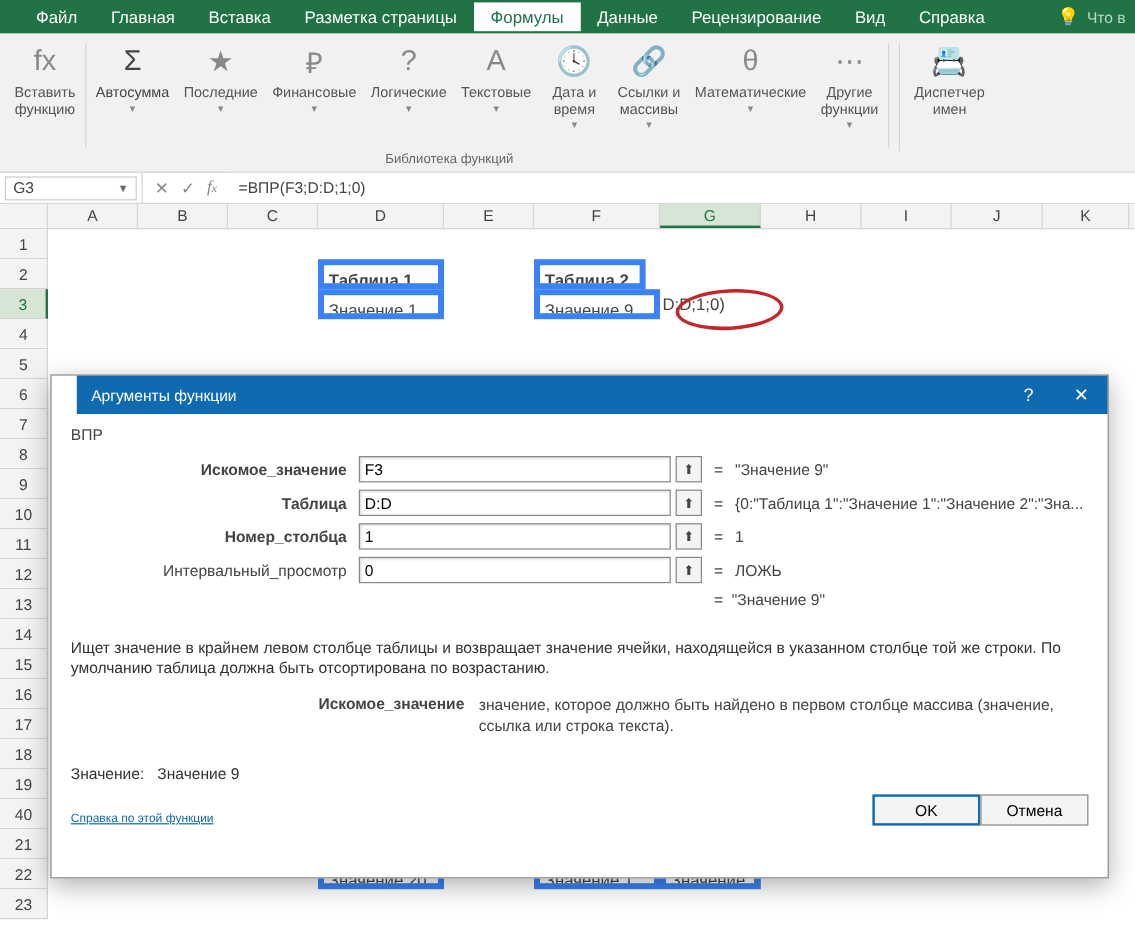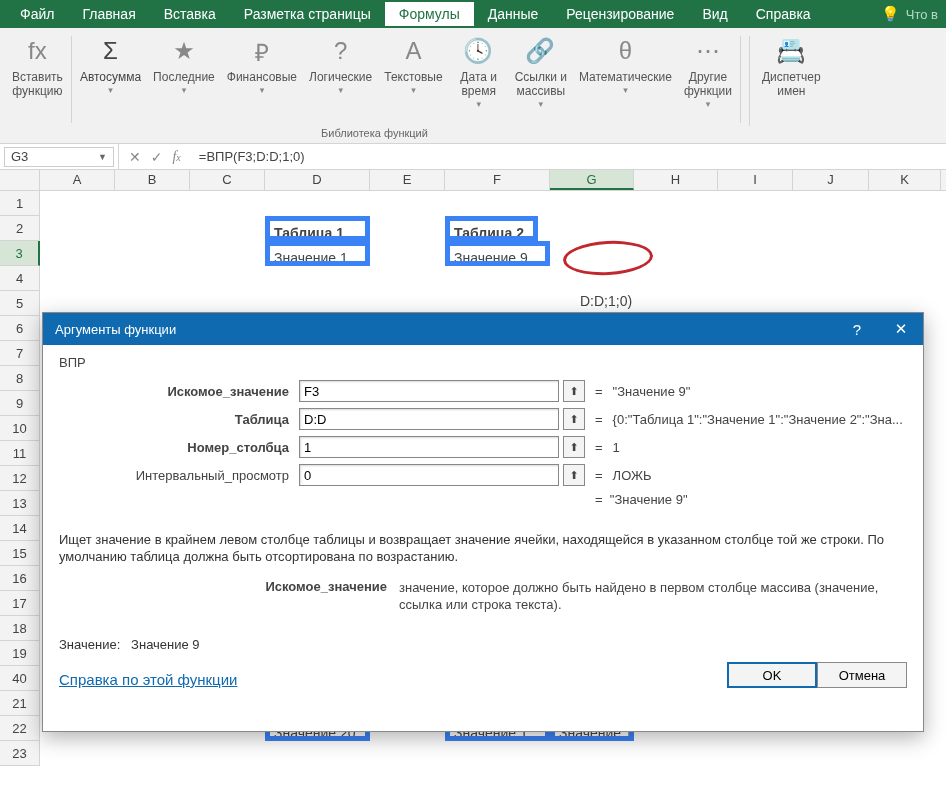--- a/index.html
+++ b/index.html
@@ -1,19 +1,19 @@
 <!DOCTYPE html>
 <html><head>
 <meta charset="utf-8">
 <style>
   * { box-sizing: border-box; margin: 0; padding: 0; }
   body { font-family: "Segoe UI", Tahoma, sans-serif; font-size: 13px; background: #fff; width: 946px; height: 789px; overflow: hidden; color: #444; }
   
   
-  .menubar { display: flex; align-items: center; background: #217346; height: 28px; color: #fff; padding-left: 6px; gap: 0; }
+  .menubar { display: flex; align-items: center; background: #217346; height: 28px; color: #fff; padding-left: 16px; gap: 0; }
   .menu-item { padding: 4px 14px; font-size: 14px; cursor: pointer; }
   .menu-item.active { background: #fff; color: #217346; }
   .menu-right { margin-left: auto; display:flex; align-items:center; padding-right:8px; gap:6px; color:#b5d9c8; }
   .bulb { font-size:15px; }
   
   
   .ribbon { background: #f1f1f1; border-bottom: 1px solid #d4d4d4; display:flex; align-items:flex-start; padding: 4px 6px 2px; height: 116px; }
   .ribbon-buttons { display:flex; }
   .ribbon-big { display:flex; flex-direction:column; align-items:center; justify-content:flex-start; padding:2px 6px 0; min-width:60px; text-align:center; color:#666; cursor:pointer; }
   .ribbon-big .ico { width:34px; height:34px; display:flex; align-items:center; justify-content:center; font-size:24px; color:#888; margin-bottom:2px; }
@@ -43,42 +43,42 @@
   .sheet-body { position:relative; display:flex; }
   .rowh-col { display:flex; flex-direction:column; }
   .cells { position:relative; flex:1; }
   .cell { position:absolute; height:25px; line-height:25px; padding:0 4px; white-space:nowrap; overflow:hidden; font-size:14px; }
   .cell.bordered { border:5px solid #3b82f6; }
   .cell.bold { font-weight:bold; }
   .red-circle { position:absolute; border:3px solid #c1272d; border-radius:50%; width:90px; height:34px; transform:rotate(-3deg); pointer-events:none; }
   
   
   .dialog { position:absolute; left:42px; top:312px; width:882px; height:420px; background:#fff; box-shadow:0 6px 20px rgba(0,0,0,.3); border:1px solid #888; }
-  .dlg-title { background:#0f6ab0; color:#fff; display:flex; align-items:center; justify-content:space-between; height:32px; padding:0 0 0 12px; font-size:13px; }
+  .dlg-title { background:#0f6ab0; color:#fff; display:flex; align-items:center; justify-content:space-between; height:32px; padding:0 0 0 12px; font-size:13px;margin-left:21px; }
   .dlg-title-right { display:flex; align-items:center; height:100%; }
   .dlg-title-btn { width:44px; height:100%; display:flex; align-items:center; justify-content:center; cursor:pointer; font-size:15px; color:#fff; }
   .dlg-body { padding:10px 16px; }
   .dlg-func { font-size:13px; color:#444; margin-bottom:10px; }
   .arg-row { display:flex; align-items:center; margin-bottom:6px; }
   .arg-label { width:240px; text-align:right; padding-right:10px; color:#444; }
   .arg-label.b { font-weight:bold; }
   .arg-input-wrap { display:flex; align-items:flex-start; }
   .arg-input { width:260px; height:22px; border:1px solid #888; padding:0 4px; font-size:13px; box-shadow: inset 1px 1px 2px rgba(0,0,0,.15); }
   .refbtn { width:22px; height:22px; border:1px solid #888; margin-left:4px; display:flex; align-items:center; justify-content:center; background:#f4f4f4; cursor:pointer; font-size:11px; }
   .arg-eq { margin:0 10px; color:#444; }
   .arg-result { font-size:13px; color:#444; }
   .dlg-desc { font-size:13px; color:#333; margin:24px 0 14px; line-height:17px; }
   .dlg-argdesc { display:flex; font-size:13px; margin-bottom:24px; }
   .dlg-argdesc .n { font-weight:bold; width:340px; text-align:right; padding-right:12px; }
   .dlg-argdesc .d { flex:1; line-height:17px; }
   .dlg-result-final { display:flex; align-items:center; margin-top:6px; }
   .dlg-result-final .eq { margin-left:536px; }
   .dlg-footer { display:flex; align-items:flex-end; justify-content:space-between; padding:0 16px 14px; }
   .dlg-val { font-size:13px; color:#333; }
-  .dlg-link { color:#0f6ab0; text-decoration:underline; cursor:pointer; font-size:15px; }
+  .dlg-link { color:#0f6ab0; text-decoration:underline; cursor:pointer; font-size:10px; }
   .dlg-buttons { display:flex; gap:0; }
   .dlg-btn { width:90px; height:26px; border:1px solid #888; background:#f4f4f4; cursor:pointer; font-size:13px; }
   .dlg-btn.primary { border:2px solid #0f6ab0; }
   .ribbon-sep-right { border-left:1px solid #d4d4d4; height:90px; margin:4px 6px 0; }
 </style>
 </head>
 <body>
 
 <div class="menubar">
   <div class="menu-item">Файл</div>
@@ -220,21 +220,21 @@
         <div class="rowh">40</div>
         <div class="rowh">21</div>
         <div class="rowh">22</div>
         <div class="rowh">23</div>
       </div>
     <div class="cells" id="cells-area">
         <div class="cell bordered bold" style="left: 225px; top: 25px; width: 105px;">Таблица 1</div>
         <div class="cell bordered bold" style="left: 405px; top: 25px; width: 93px;">Таблица 2</div>
         <div class="cell bordered" style="left: 225px; top: 50px; width: 105px;">Значение 1</div>
         <div class="cell bordered" style="left: 405px; top: 50px; width: 105px;">Значение 9</div>
-        <div class="cell" style="left: 536px; top: 50px; width: 84px; margin-top: 48px;">D:D;1;0)</div>
+        <div class="cell" style="left: 508px; top: 50px; width: 84px;">D:D;1;0)</div>
         <div class="cell bordered" style="left: 225px; top: 525px; width: 105px;">Значение 20</div>
         <div class="cell bordered" style="left: 405px; top: 525px; width: 105px;">Значение 1</div>
         <div class="cell bordered" style="left: 510px; top: 525px; width: 84px;">Значение 1</div>
       </div>
   </div>
   <div class="red-circle" style="left:563px; top:71px;"></div>
 </div>
 
 <div class="dialog">
   <div class="dlg-title">

